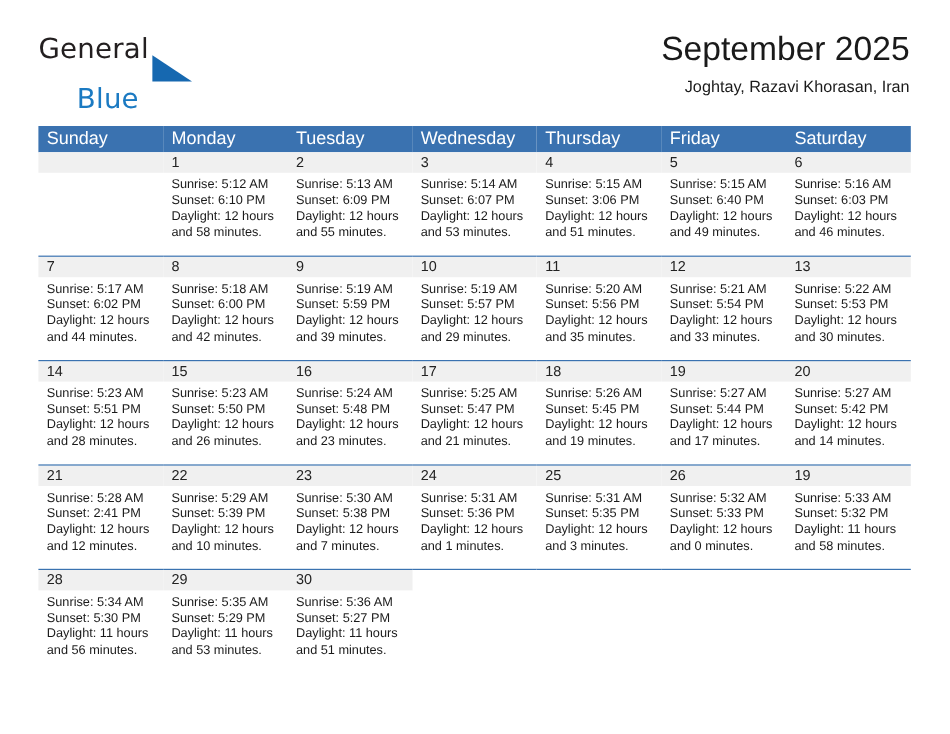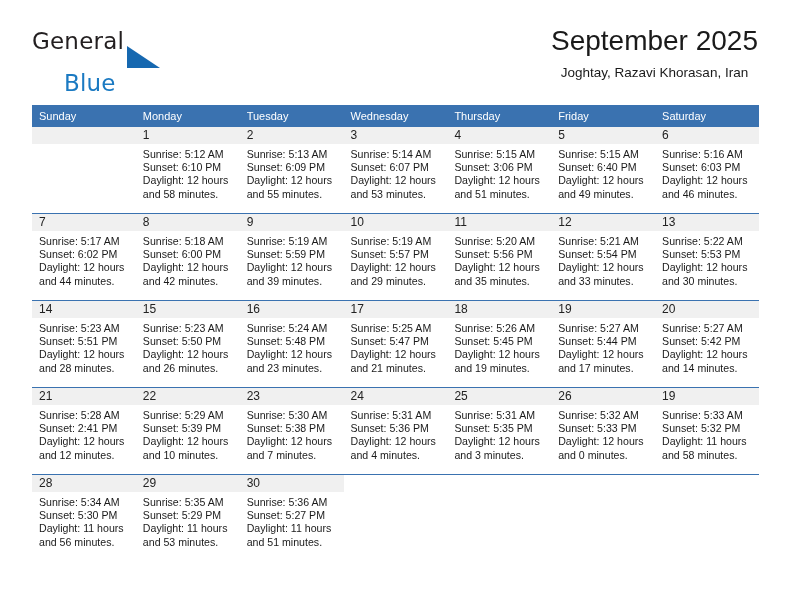--- a/index.html
+++ b/index.html
@@ -82,36 +82,35 @@
     font-family: "Liberation Sans", sans-serif;
   }
   .cal-subtitle {
     margin-top: 6px;
     font-size: 13.5px;
     font-weight: 400;
     color: #1a1a1a;
     line-height: 17px;
     white-space: nowrap;
     font-family: "Liberation Sans", sans-serif;
-    text-align: center;
   }
 
   
   .calendar {
     position: absolute;
     left: 32px;
     top: 105px;
     width: 727px;
     border-collapse: collapse;
     table-layout: fixed;
   }
   .calendar th {
     background: #3a72b0;
     color: #ffffff;
-    font-size: 11px;
+    font-size: 15px;
     font-weight: 400;
     text-align: left;
     padding: 4px 0 4px 7px;
     height: 14px;
     line-height: 14px;
     border: none;
     font-family: "Liberation Sans", sans-serif;
   }
   .calendar td {
     vertical-align: top;
@@ -401,21 +400,21 @@
               <div>Daylight: 12 hours</div>
               <div>and 7 minutes.</div>
             </div>
           </td>
           <td class="cell-day">
             <div class="daynum-band">24</div>
             <div class="details">
               <div>Sunrise: 5:31 AM</div>
               <div>Sunset: 5:36 PM</div>
               <div>Daylight: 12 hours</div>
-              <div>and 4 minutes.</div>
+              <div>and 1 minutes.</div>
             </div>
           </td>
           <td class="cell-day">
             <div class="daynum-band">25</div>
             <div class="details">
               <div>Sunrise: 5:31 AM</div>
               <div>Sunset: 5:35 PM</div>
               <div>Daylight: 12 hours</div>
               <div>and 3 minutes.</div>
             </div>

